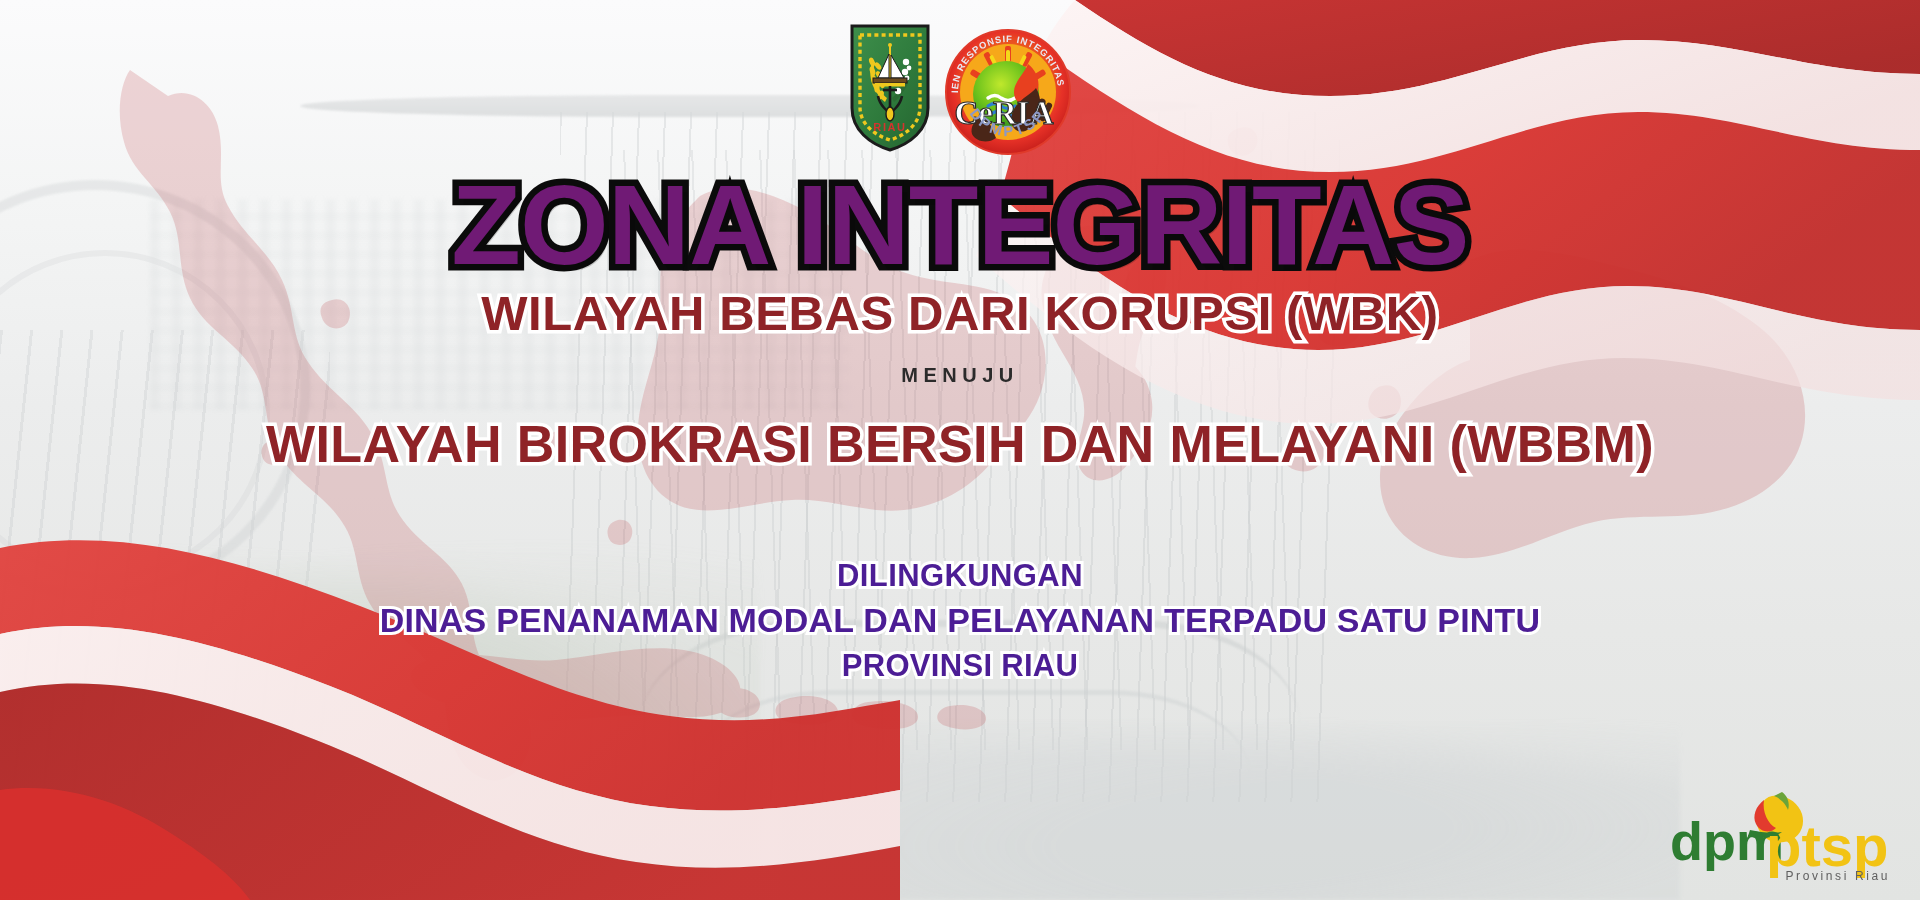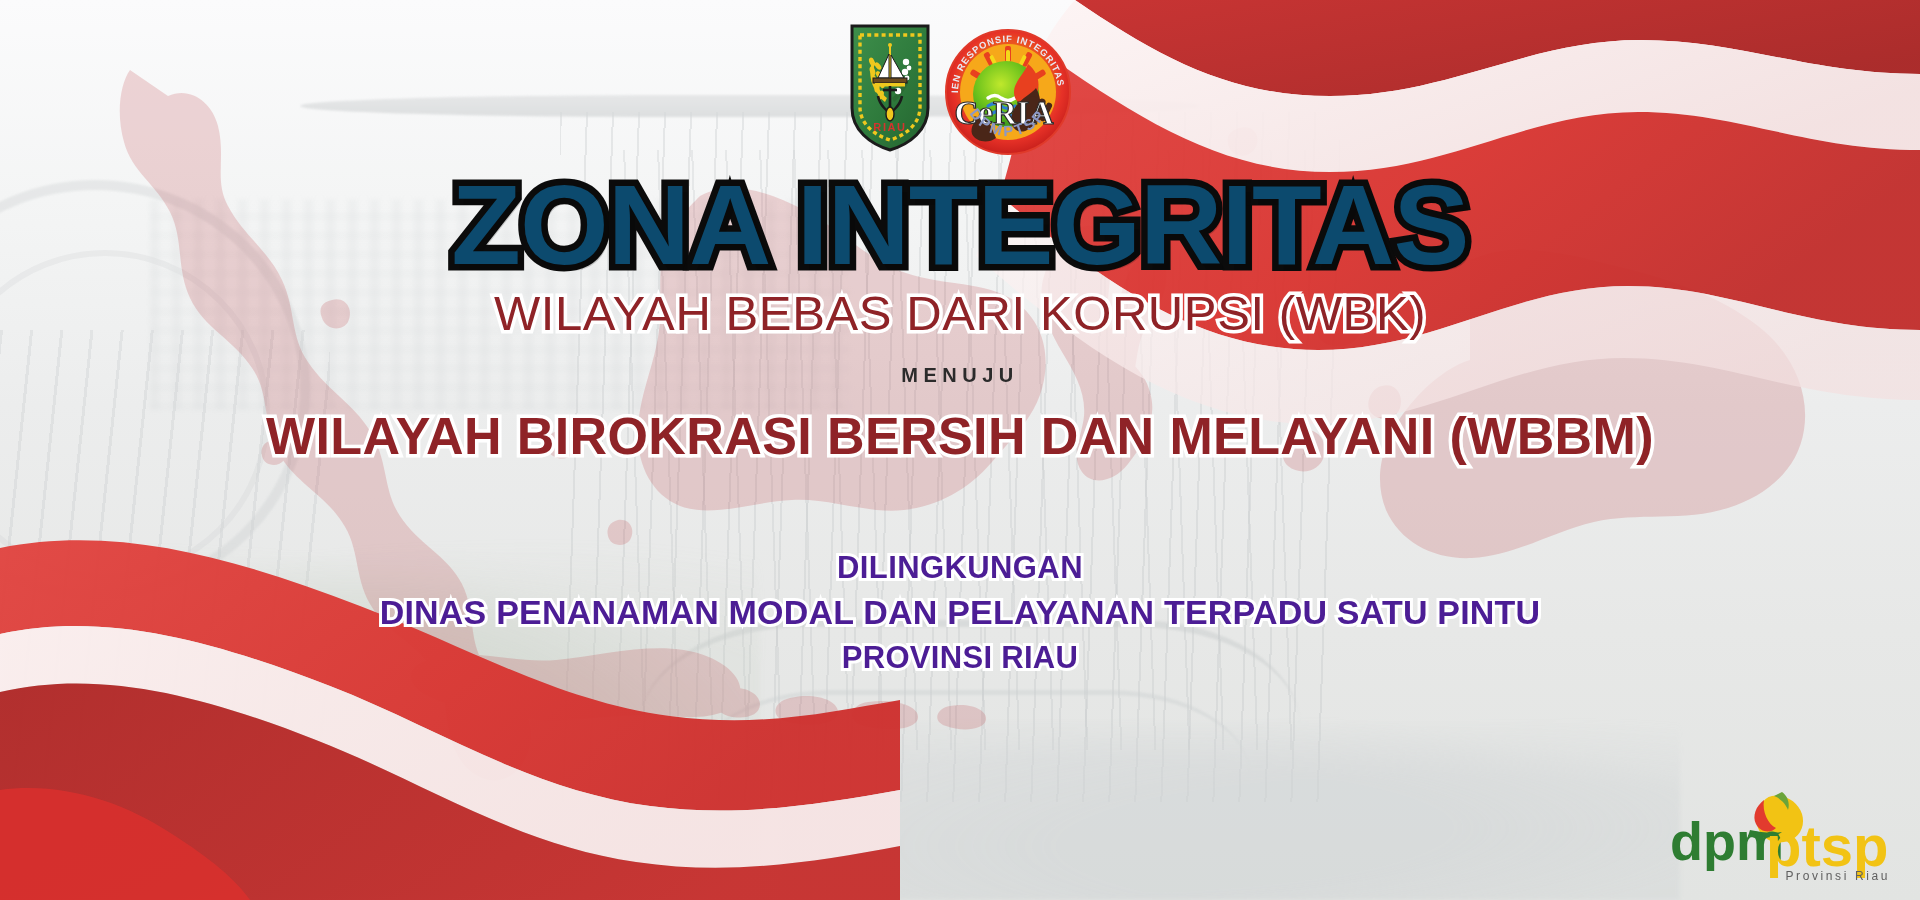--- a/index.html
+++ b/index.html
@@ -137,49 +137,49 @@
     position:absolute;
     left:0; right:0; top:168px;
     z-index:7;
     text-align:center;
   }
 
   .t-zona {
     font-size:114px;
     font-weight:bold;
     letter-spacing:-1px;
-    color:#0c4a6e;
+    color:#701a75;
     line-height:1;
     -webkit-text-stroke:13px #0b0b0b;
     paint-order:stroke fill;
     text-shadow:5px 6px 0 rgba(0,0,0,.18);
     margin-bottom:6px;
   }
 
   .t-wbk {
     font-size:49px;
-    font-weight:normal;
+    font-weight:bold;
     letter-spacing:.6px;
     color:#8F2327;
     line-height:1.05;
     -webkit-text-stroke:7px #ffffff;
     paint-order:stroke fill;
   }
 
   .t-menuju {
     margin-top:26px;
     font-size:20px;
     font-weight:bold;
     letter-spacing:5.5px;
     color:#2b2b2b;
     line-height:1;
   }
 
   .t-wbbm {
-    margin-top:24px;
+    margin-top:32px;
     font-size:52px;
     font-weight:bold;
     letter-spacing:.4px;
     color:#8F2327;
     line-height:1.05;
     -webkit-text-stroke:7px #ffffff;
     paint-order:stroke fill;
   }
 
   .t-bottom {

